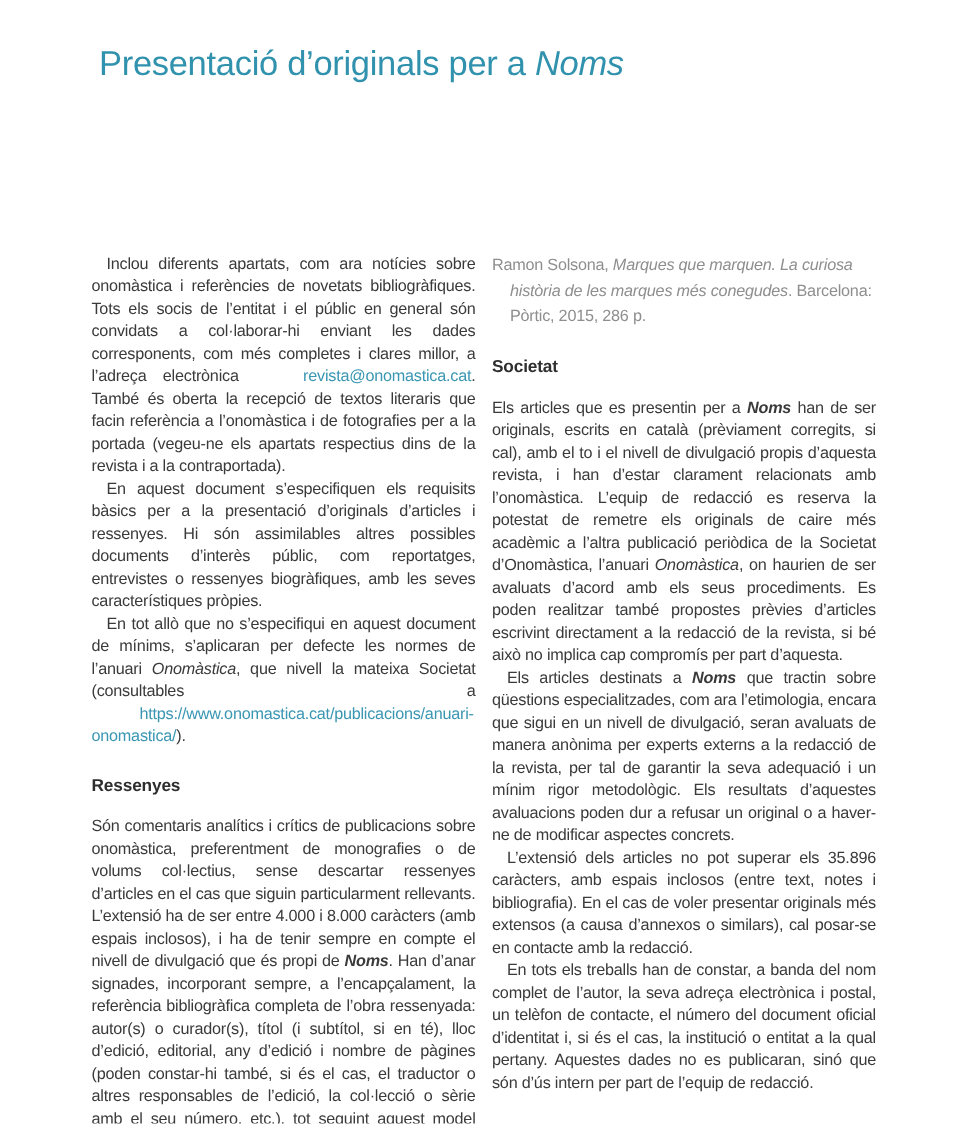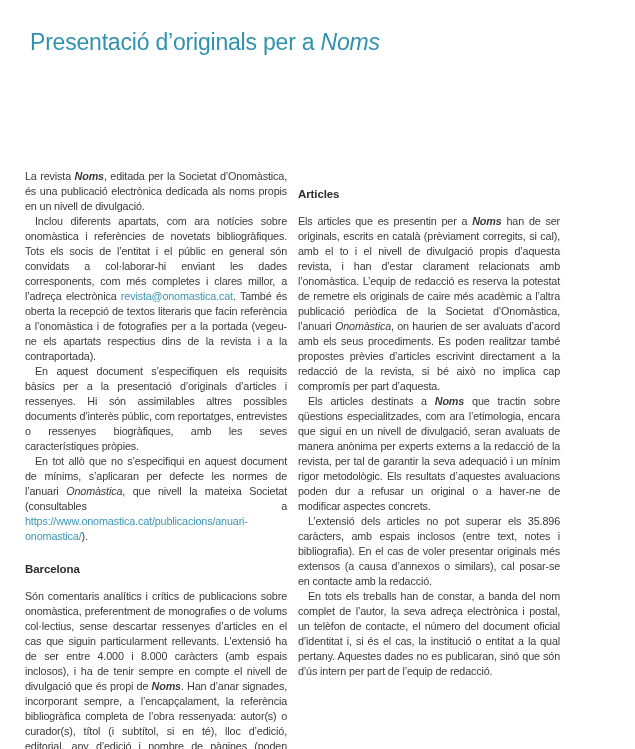--- a/index.html
+++ b/index.html
@@ -9,21 +9,21 @@
   }
   body {
     width: 635px;
     height: 749px;
     overflow: hidden;
   }
   .page {
     box-sizing: border-box;
     width: 635px;
     height: 622px;
-    padding: 26px 51px 0 25px;
+    padding: 26px 51px 0 61px;
     font-family: "Liberation Sans", sans-serif;
     background: #ffffff;
   }
   .title {
     margin: 0 0 0 5px;
     font-size: 23px;
     font-weight: 400;
     line-height: 32px;
     letter-spacing: -0.2px;
     color: #3192ae;
@@ -61,37 +61,37 @@
   .cite {
     margin: 0;
     color: #8e8e8e;
     line-height: 17px;
     padding-left: 12px;
     text-indent: -12px;
     text-align: left;
   }
   .seg-italic { font-style: italic; }
   .seg-bold-italic { font-weight: 700; font-style: italic; }
-  .seg-link { color: #3a96b2; cursor: pointer; }
+  .seg-link { color: #3a96b2; cursor: pointer; margin-left: 32px; }
 </style>
 </head>
 <body>
 
 <div class="page">
   <h1 class="title"><span>Presentació d’originals per a </span><span class="title-emph">Noms</span></h1>
   <div class="columns">
     <div class="col">
-        <p class="para"><span>La revista </span><span class="seg-bold-italic">Noms</span><span>, editada per la Societat d’Onomàstica, és una publicació electrònica dedicada als noms propis en un nivell de divulgació.</span></p>
         <p class="para indent"><span>Inclou diferents apartats, com ara notícies sobre onomàstica i referències de novetats bibliogràfiques. Tots els socis de l’entitat i el públic en general són convidats a col·laborar-hi enviant les dades corresponents, com més completes i clares millor, a l’adreça electrònica </span><span class="seg-link">revista@onomastica.cat</span><span>. També és oberta la recepció de textos literaris que facin referència a l’onomàstica i de fotografies per a la portada (vegeu-ne els apartats respectius dins de la revista i a la contraportada).</span></p>
         <p class="para indent"><span>En aquest document s’especifiquen els requisits bàsics per a la presentació d’originals d’articles i ressenyes. Hi són assimilables altres possibles documents d’interès públic, com reportatges, entrevistes o ressenyes biogràfiques, amb les seves característiques pròpies.</span></p>
         <p class="para indent"><span>En tot allò que no s’especifiqui en aquest document de mínims, s’aplicaran per defecte les normes de l’anuari </span><span class="seg-italic">Onomàstica</span><span>, que nivell la mateixa Societat (consultables a </span><span class="seg-link">https://www.onomastica.cat/publicacions/anuari-onomastica/</span><span>).</span></p>
-        <h3 class="section-heading">Barcelona</h3>
+        <h3 class="section-heading">Ressenyes</h3>
         <p class="para"><span>Són comentaris analítics i crítics de publicacions sobre onomàstica, preferentment de monografies o de volums col·lectius, sense descartar ressenyes d’articles en el cas que siguin particularment rellevants. L’extensió ha de ser entre 4.000 i 8.000 caràcters (amb espais inclosos), i ha de tenir sempre en compte el nivell de divulgació que és propi de </span><span class="seg-bold-italic">Noms</span><span>. Han d’anar signades, incorporant sempre, a l’encapçalament, la referència bibliogràfica completa de l’obra ressenyada: autor(s) o curador(s), títol (i subtítol, si en té), lloc d’edició, editorial, any d’edició i nombre de pàgines (poden constar-hi també, si és el cas, el traductor o altres responsables de l’edició, la col·lecció o sèrie amb el seu número, etc.), tot seguint aquest model bàsic:</span></p>
       </div>
     <div class="col">
-        <h3 class="section-heading">Articles</h3>
+        <p class="cite"><span>Ramon Solsona, </span><span class="seg-italic">Marques que marquen. La curiosa història de les marques més conegudes</span><span>. Barcelona: Pòrtic, 2015, 286 p.</span></p>
+        <h3 class="section-heading">Societat</h3>
         <p class="para"><span>Els articles que es presentin per a </span><span class="seg-bold-italic">Noms</span><span> han de ser originals, escrits en català (prèviament corregits, si cal), amb el to i el nivell de divulgació propis d’aquesta revista, i han d’estar clarament relacionats amb l’onomàstica. L’equip de redacció es reserva la potestat de remetre els originals de caire més acadèmic a l’altra publicació periòdica de la Societat d’Onomàstica, l’anuari </span><span class="seg-italic">Onomàstica</span><span>, on haurien de ser avaluats d’acord amb els seus procediments. Es poden realitzar també propostes prèvies d’articles escrivint directament a la redacció de la revista, si bé això no implica cap compromís per part d’aquesta.</span></p>
         <p class="para indent"><span>Els articles destinats a </span><span class="seg-bold-italic">Noms</span><span> que tractin sobre qüestions especialitzades, com ara l’etimologia, encara que sigui en un nivell de divulgació, seran avaluats de manera anònima per experts externs a la redacció de la revista, per tal de garantir la seva adequació i un mínim rigor metodològic. Els resultats d’aquestes avaluacions poden dur a refusar un original o a haver-ne de modificar aspectes concrets.</span></p>
         <p class="para indent"><span>L’extensió dels articles no pot superar els 35.896 caràcters, amb espais inclosos (entre text, notes i bibliografia). En el cas de voler presentar originals més extensos (a causa d’annexos o similars), cal posar-se en contacte amb la redacció.</span></p>
         <p class="para indent"><span>En tots els treballs han de constar, a banda del nom complet de l’autor, la seva adreça electrònica i postal, un telèfon de contacte, el número del document oficial d’identitat i, si és el cas, la institució o entitat a la qual pertany. Aquestes dades no es publicaran, sinó que són d’ús intern per part de l’equip de redacció.</span></p>
       </div>
   </div>
 </div>
 
 </body></html>

